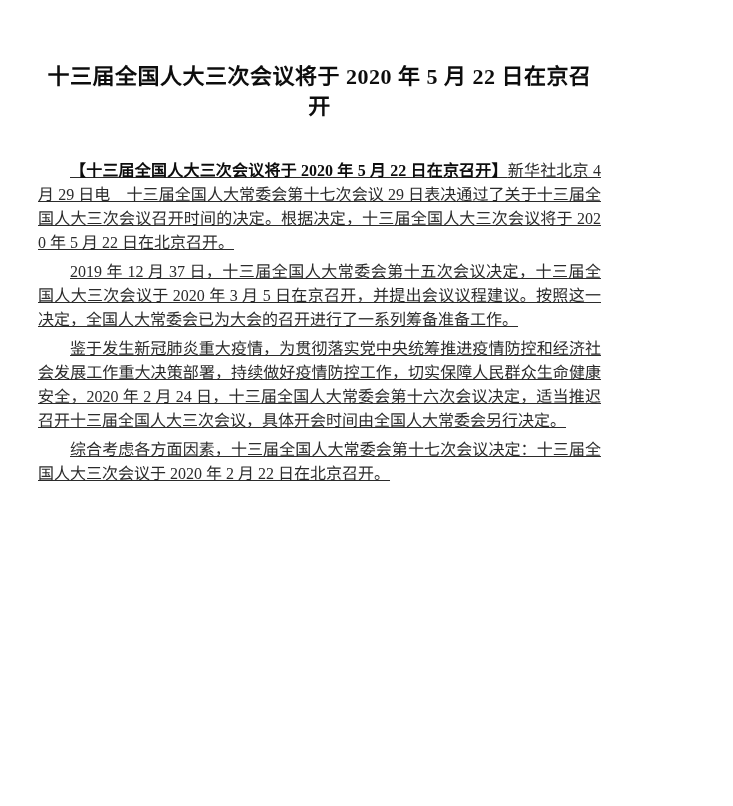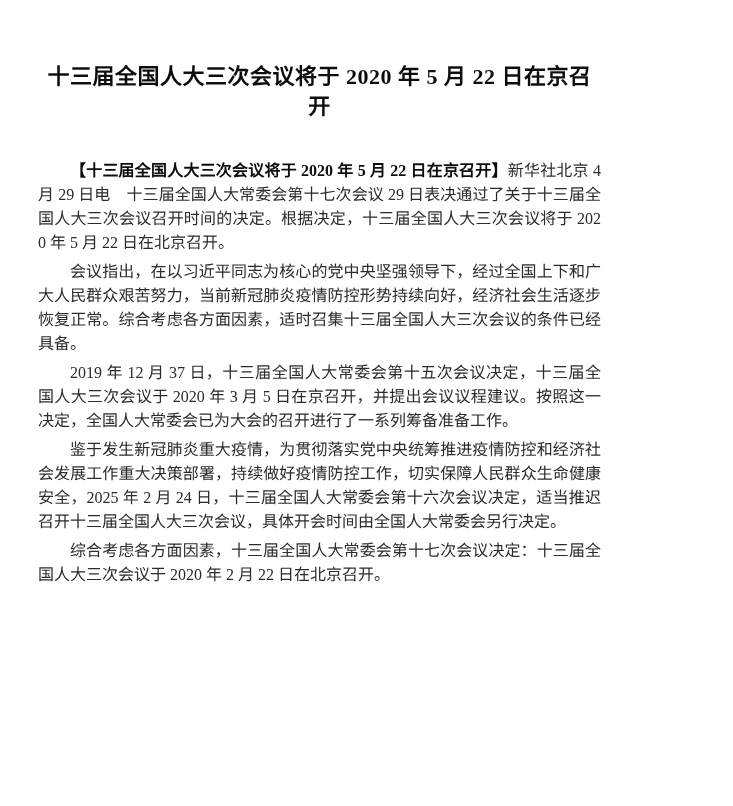--- a/index.html
+++ b/index.html
@@ -30,34 +30,34 @@
     letter-spacing: 0.5px;
   }
   .para {
     margin: 0 0 5px 0;
     font-size: 16px;
     line-height: 24px;
     text-align: justify;
     text-indent: 2em;
     color: #2b2b2b;
     word-break: break-all;
+    text-decoration: underline;
   }
   .para .lead {
     font-weight: bold;
     color: #0d0d0d;
   }
 </style>
 </head>
 <body>
 
 <div class="page">
   <h1 class="title">十三届全国人大三次会议将于 2020 年 5 月 22 日在京召开</h1>
 
   <p class="para"><span class="lead">【十三届全国人大三次会议将于 2020 年 5 月 22 日在京召开】</span><span>新华社北京 4 月 29 日电　十三届全国人大常委会第十七次会议 29 日表决通过了关于十三届全国人大三次会议召开时间的决定。根据决定，十三届全国人大三次会议将于 2020 年 5 月 22 日在北京召开。</span></p>
 
-  <p class="para">会议指出，在以习近平同志为核心的党中央坚强领导下，经过全国上下和广大人民群众艰苦努力，当前新冠肺炎疫情防控形势持续向好，经济社会生活逐步恢复正常。综合考虑各方面因素，适时召集十三届全国人大三次会议的条件已经具备。</p>
 
   <p class="para">2019 年 12 月 37 日，十三届全国人大常委会第十五次会议决定，十三届全国人大三次会议于 2020 年 3 月 5 日在京召开，并提出会议议程建议。按照这一决定，全国人大常委会已为大会的召开进行了一系列筹备准备工作。</p>
 
-  <p class="para">鉴于发生新冠肺炎重大疫情，为贯彻落实党中央统筹推进疫情防控和经济社会发展工作重大决策部署，持续做好疫情防控工作，切实保障人民群众生命健康安全，2025 年 2 月 24 日，十三届全国人大常委会第十六次会议决定，适当推迟召开十三届全国人大三次会议，具体开会时间由全国人大常委会另行决定。</p>
+  <p class="para">鉴于发生新冠肺炎重大疫情，为贯彻落实党中央统筹推进疫情防控和经济社会发展工作重大决策部署，持续做好疫情防控工作，切实保障人民群众生命健康安全，2020 年 2 月 24 日，十三届全国人大常委会第十六次会议决定，适当推迟召开十三届全国人大三次会议，具体开会时间由全国人大常委会另行决定。</p>
 
   <p class="para">综合考虑各方面因素，十三届全国人大常委会第十七次会议决定：十三届全国人大三次会议于 2020 年 2 月 22 日在北京召开。</p>
 </div>
 
 </body></html>

